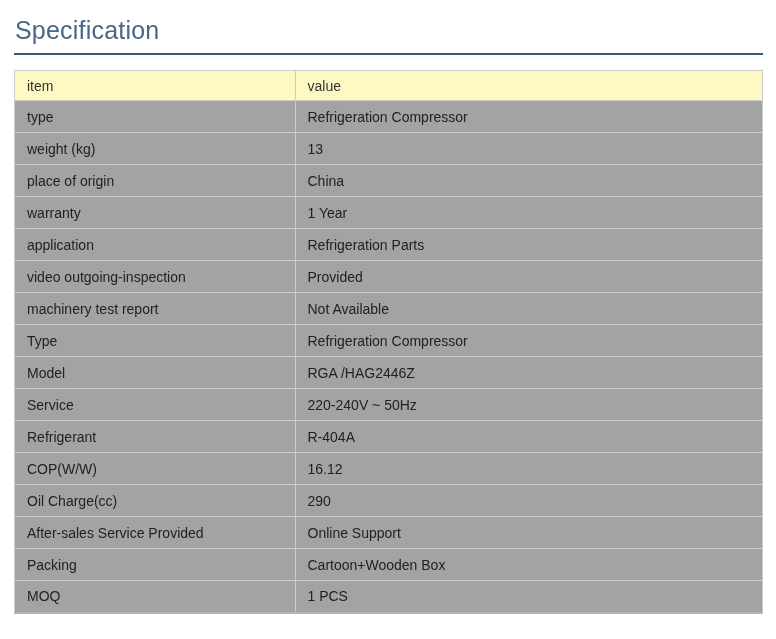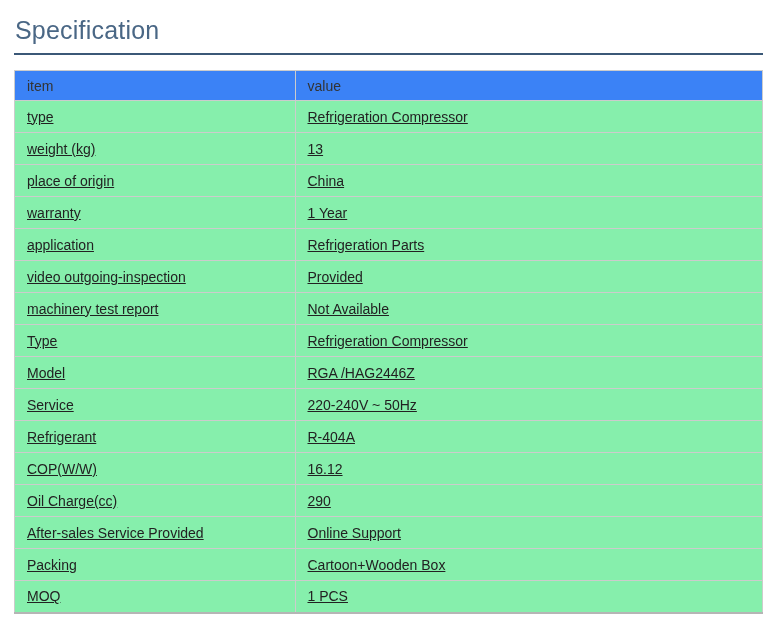--- a/index.html
+++ b/index.html
@@ -36,33 +36,32 @@
   table.spec-table th,
   table.spec-table td {
     border: 1px solid #cccccc;
     text-align: left;
     font-weight: 400;
     padding: 7px 12px;
     height: 32px;
     vertical-align: middle;
   }
   table.spec-table thead th {
-    background: #3b82f6;
+    background: #fef9c3;
     color: #333333;
     height: 30px;
     padding: 6px 12px;
     margin-left: 28px;
   }
   table.spec-table th:first-child,
   table.spec-table td:first-child {
     width: 37.5%;
   }
   table.spec-table tbody tr {
-    background: #86efac;
-    text-decoration: underline;
+    background: #a3a3a3;
   }
 </style>
 </head>
 <body>
 
 <div class="page">
   <h1 class="title">Specification</h1>
   <div class="title-rule"></div>
 
   <table class="spec-table">

